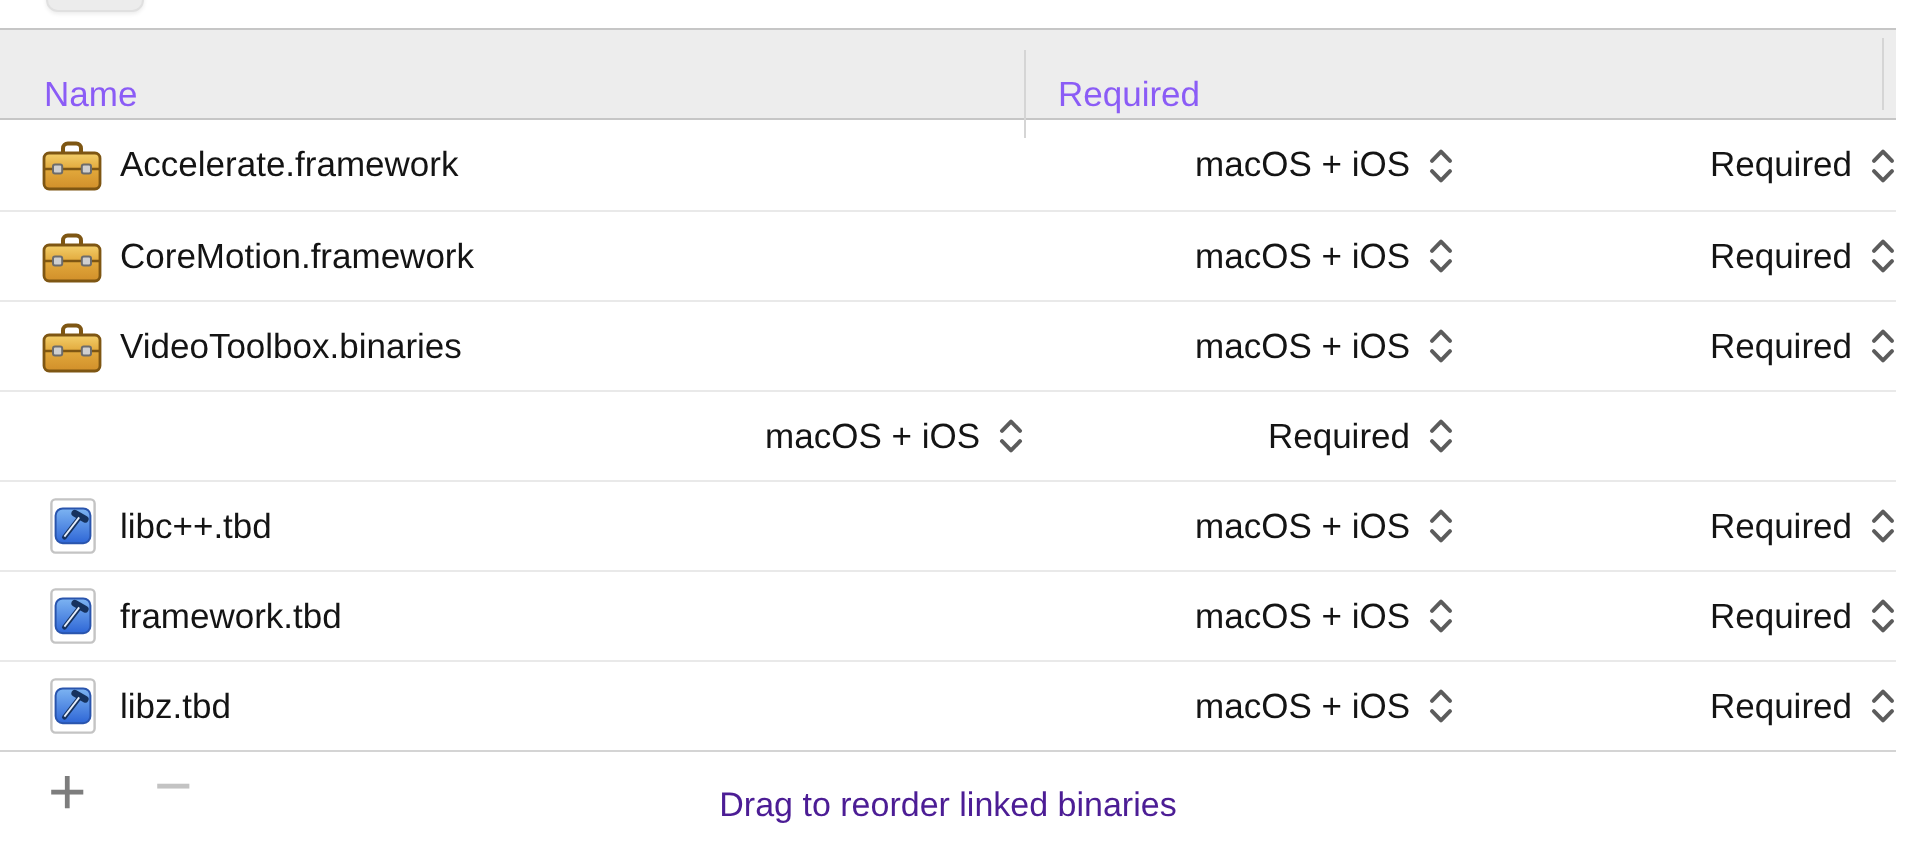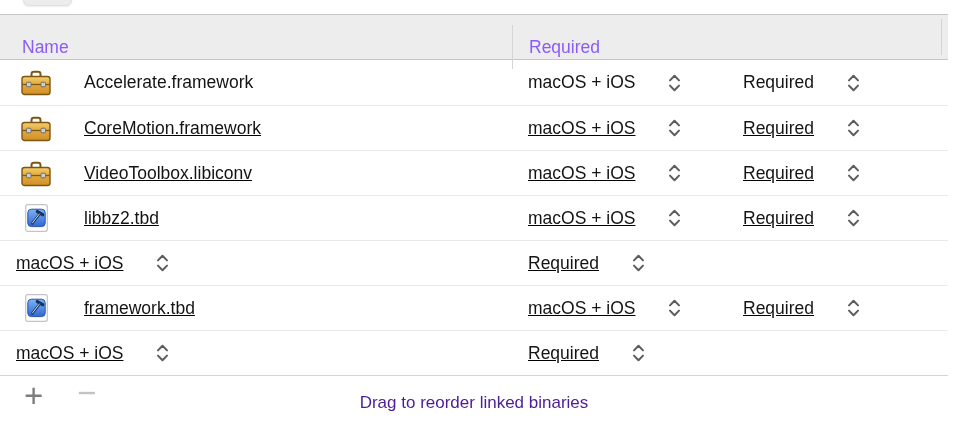--- a/index.html
+++ b/index.html
@@ -55,37 +55,37 @@
     background: #d5d5d5;
   }
   .tbody { border-bottom: 1px solid #d4d4d4; }
   .row {
     display: grid;
     grid-template-columns: 512px 215px 1fr;
     height: 45px;
     align-items: center;
     background: #ffffff;
   }
-  .row + .row { border-top: 1px solid #e9e9e9; text-decoration: underline; }
-  .cell { display: flex; align-items: center; height: 100%; gap: 24px; }
+  .row + .row { border-top: 1px solid #e9e9e9; }
+  .cell { display: flex; align-items: center; height: 100%; }
   .cell-name { padding-left: 20px; }
   .icon-slot {
     width: 32px; height: 28px;
     display: flex;
     align-items: center;
     justify-content: center;
     margin-right: 8px;
     flex: none;
   }
   .name-label, .pop-label {
     font-size: 17.5px;
     color: #141414;
     white-space: nowrap;
   }
-  .cell-pop { padding-left: 16px; cursor: default; }
+  .cell-pop { padding-left: 16px; cursor: default; justify-content: flex-end; }
   .stepper { margin-left: 9px; flex: none; }
   .footer {
     position: absolute;
     top: 375px; left: 0;
     width: 948px; height: 59px;
     display: flex;
     align-items: flex-start;
   }
   .footer-inner {
     position: relative;
@@ -216,22 +216,41 @@
         <stop offset="1" stop-color="#d18f2a"></stop>
       </linearGradient>
     </defs>
     <path d="M10.5 8 V5.2 a2.4 2.4 0 0 1 2.4 -2.4 h4.2 a2.4 2.4 0 0 1 2.4 2.4 V8" fill="none" stroke="#7e5613" stroke-width="2"></path>
     <rect x="1" y="7.5" width="28" height="18" rx="2.6" fill="url(#gold)" stroke="#7e5613" stroke-width="1.4"></rect>
     <line x1="1.4" y1="15.5" x2="28.6" y2="15.5" stroke="#7e5613" stroke-width="1.3"></line>
     <rect x="5.5" y="13.2" width="4.6" height="4.6" rx="1" fill="#cfcfcf" stroke="#6c6c6c" stroke-width="1"></rect>
     <rect x="19.9" y="13.2" width="4.6" height="4.6" rx="1" fill="#cfcfcf" stroke="#6c6c6c" stroke-width="1"></rect>
   </svg>
 </span>
-      <span class="name-label">VideoToolbox.libiconv</span>
-    </div>
+      <span class="name-label">VideoToolbox.binaries</span>
+    </div>
+    <div class="cell cell-pop">
+      <span class="pop-label platforms-value">macOS + iOS</span>
+
+  <svg class="stepper" width="13" height="18" viewBox="0 0 13 18">
+    <polyline points="2,6.4 6.5,1.8 11,6.4" fill="none" stroke="#5c5c5c" stroke-width="2" stroke-linecap="round" stroke-linejoin="round"></polyline>
+    <polyline points="2,11.6 6.5,16.2 11,11.6" fill="none" stroke="#5c5c5c" stroke-width="2" stroke-linecap="round" stroke-linejoin="round"></polyline>
+  </svg>
+</div>
+    <div class="cell cell-pop">
+      <span class="pop-label status-value">Required</span>
+
+  <svg class="stepper" width="13" height="18" viewBox="0 0 13 18">
+    <polyline points="2,6.4 6.5,1.8 11,6.4" fill="none" stroke="#5c5c5c" stroke-width="2" stroke-linecap="round" stroke-linejoin="round"></polyline>
+    <polyline points="2,11.6 6.5,16.2 11,11.6" fill="none" stroke="#5c5c5c" stroke-width="2" stroke-linecap="round" stroke-linejoin="round"></polyline>
+  </svg>
+</div>
+  </div>
+
+  <div class="row">
     <div class="cell cell-pop">
       <span class="pop-label platforms-value">macOS + iOS</span>
 
   <svg class="stepper" width="13" height="18" viewBox="0 0 13 18">
     <polyline points="2,6.4 6.5,1.8 11,6.4" fill="none" stroke="#5c5c5c" stroke-width="2" stroke-linecap="round" stroke-linejoin="round"></polyline>
     <polyline points="2,11.6 6.5,16.2 11,11.6" fill="none" stroke="#5c5c5c" stroke-width="2" stroke-linecap="round" stroke-linejoin="round"></polyline>
   </svg>
 </div>
     <div class="cell cell-pop">
       <span class="pop-label status-value">Required</span>
@@ -255,41 +274,22 @@
     </defs>
     <rect x="0.7" y="0.7" width="21.6" height="26.6" rx="2" fill="#ffffff" stroke="#c4c4c4" stroke-width="1.2"></rect>
     <rect x="2.8" y="5.2" width="17.4" height="17.4" rx="3.6" fill="url(#tbdblue)" stroke="#2a55ad" stroke-width="1"></rect>
     <g stroke="#16325e" stroke-linecap="round">
       <line x1="7.2" y1="19.6" x2="15.2" y2="9.2" stroke-width="2.4"></line>
       <line x1="12.4" y1="7.6" x2="17.6" y2="10.6" stroke-width="3.4"></line>
     </g>
     <line x1="7.2" y1="19.3" x2="14.6" y2="9.7" stroke="#e8f0fb" stroke-width="0.9"></line>
   </svg>
 </span>
-      <span class="name-label">libbz2.tbd</span>
-    </div>
-    <div class="cell cell-pop">
-      <span class="pop-label platforms-value">macOS + iOS</span>
-
-  <svg class="stepper" width="13" height="18" viewBox="0 0 13 18">
-    <polyline points="2,6.4 6.5,1.8 11,6.4" fill="none" stroke="#5c5c5c" stroke-width="2" stroke-linecap="round" stroke-linejoin="round"></polyline>
-    <polyline points="2,11.6 6.5,16.2 11,11.6" fill="none" stroke="#5c5c5c" stroke-width="2" stroke-linecap="round" stroke-linejoin="round"></polyline>
-  </svg>
-</div>
-    <div class="cell cell-pop">
-      <span class="pop-label status-value">Required</span>
-
-  <svg class="stepper" width="13" height="18" viewBox="0 0 13 18">
-    <polyline points="2,6.4 6.5,1.8 11,6.4" fill="none" stroke="#5c5c5c" stroke-width="2" stroke-linecap="round" stroke-linejoin="round"></polyline>
-    <polyline points="2,11.6 6.5,16.2 11,11.6" fill="none" stroke="#5c5c5c" stroke-width="2" stroke-linecap="round" stroke-linejoin="round"></polyline>
-  </svg>
-</div>
-  </div>
-
-  <div class="row">
+      <span class="name-label">libc++.tbd</span>
+    </div>
     <div class="cell cell-pop">
       <span class="pop-label platforms-value">macOS + iOS</span>
 
   <svg class="stepper" width="13" height="18" viewBox="0 0 13 18">
     <polyline points="2,6.4 6.5,1.8 11,6.4" fill="none" stroke="#5c5c5c" stroke-width="2" stroke-linecap="round" stroke-linejoin="round"></polyline>
     <polyline points="2,11.6 6.5,16.2 11,11.6" fill="none" stroke="#5c5c5c" stroke-width="2" stroke-linecap="round" stroke-linejoin="round"></polyline>
   </svg>
 </div>
     <div class="cell cell-pop">
       <span class="pop-label status-value">Required</span>
@@ -334,20 +334,40 @@
       <span class="pop-label status-value">Required</span>
 
   <svg class="stepper" width="13" height="18" viewBox="0 0 13 18">
     <polyline points="2,6.4 6.5,1.8 11,6.4" fill="none" stroke="#5c5c5c" stroke-width="2" stroke-linecap="round" stroke-linejoin="round"></polyline>
     <polyline points="2,11.6 6.5,16.2 11,11.6" fill="none" stroke="#5c5c5c" stroke-width="2" stroke-linecap="round" stroke-linejoin="round"></polyline>
   </svg>
 </div>
   </div>
 
   <div class="row">
+    <div class="cell cell-name">
+      <span class="icon-slot">
+  <svg width="23" height="28" viewBox="0 0 23 28">
+    <defs>
+      <linearGradient id="tbdblue" x1="0" y1="0" x2="0" y2="1">
+        <stop offset="0" stop-color="#7db4f2"></stop>
+        <stop offset="1" stop-color="#2e66d6"></stop>
+      </linearGradient>
+    </defs>
+    <rect x="0.7" y="0.7" width="21.6" height="26.6" rx="2" fill="#ffffff" stroke="#c4c4c4" stroke-width="1.2"></rect>
+    <rect x="2.8" y="5.2" width="17.4" height="17.4" rx="3.6" fill="url(#tbdblue)" stroke="#2a55ad" stroke-width="1"></rect>
+    <g stroke="#16325e" stroke-linecap="round">
+      <line x1="7.2" y1="19.6" x2="15.2" y2="9.2" stroke-width="2.4"></line>
+      <line x1="12.4" y1="7.6" x2="17.6" y2="10.6" stroke-width="3.4"></line>
+    </g>
+    <line x1="7.2" y1="19.3" x2="14.6" y2="9.7" stroke="#e8f0fb" stroke-width="0.9"></line>
+  </svg>
+</span>
+      <span class="name-label">libz.tbd</span>
+    </div>
     <div class="cell cell-pop">
       <span class="pop-label platforms-value">macOS + iOS</span>
 
   <svg class="stepper" width="13" height="18" viewBox="0 0 13 18">
     <polyline points="2,6.4 6.5,1.8 11,6.4" fill="none" stroke="#5c5c5c" stroke-width="2" stroke-linecap="round" stroke-linejoin="round"></polyline>
     <polyline points="2,11.6 6.5,16.2 11,11.6" fill="none" stroke="#5c5c5c" stroke-width="2" stroke-linecap="round" stroke-linejoin="round"></polyline>
   </svg>
 </div>
     <div class="cell cell-pop">
       <span class="pop-label status-value">Required</span>

